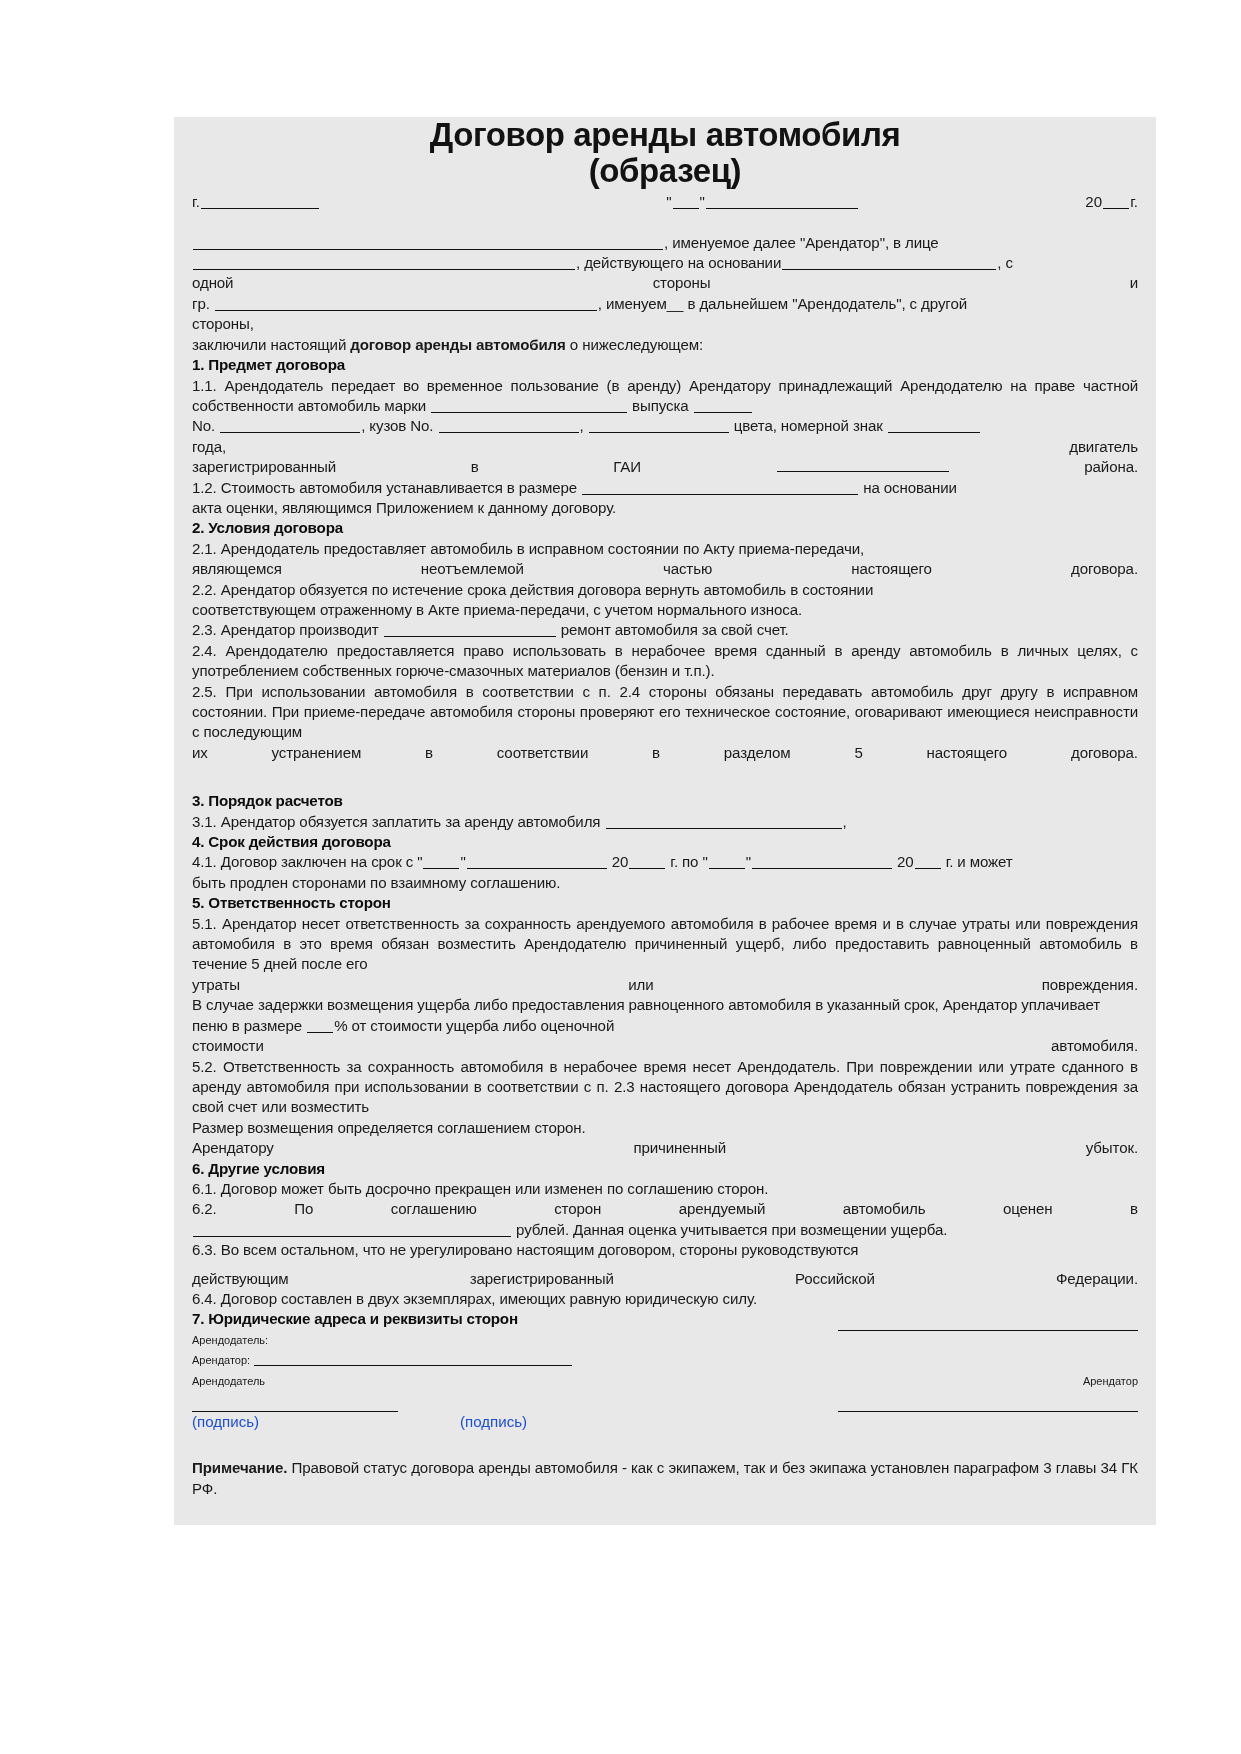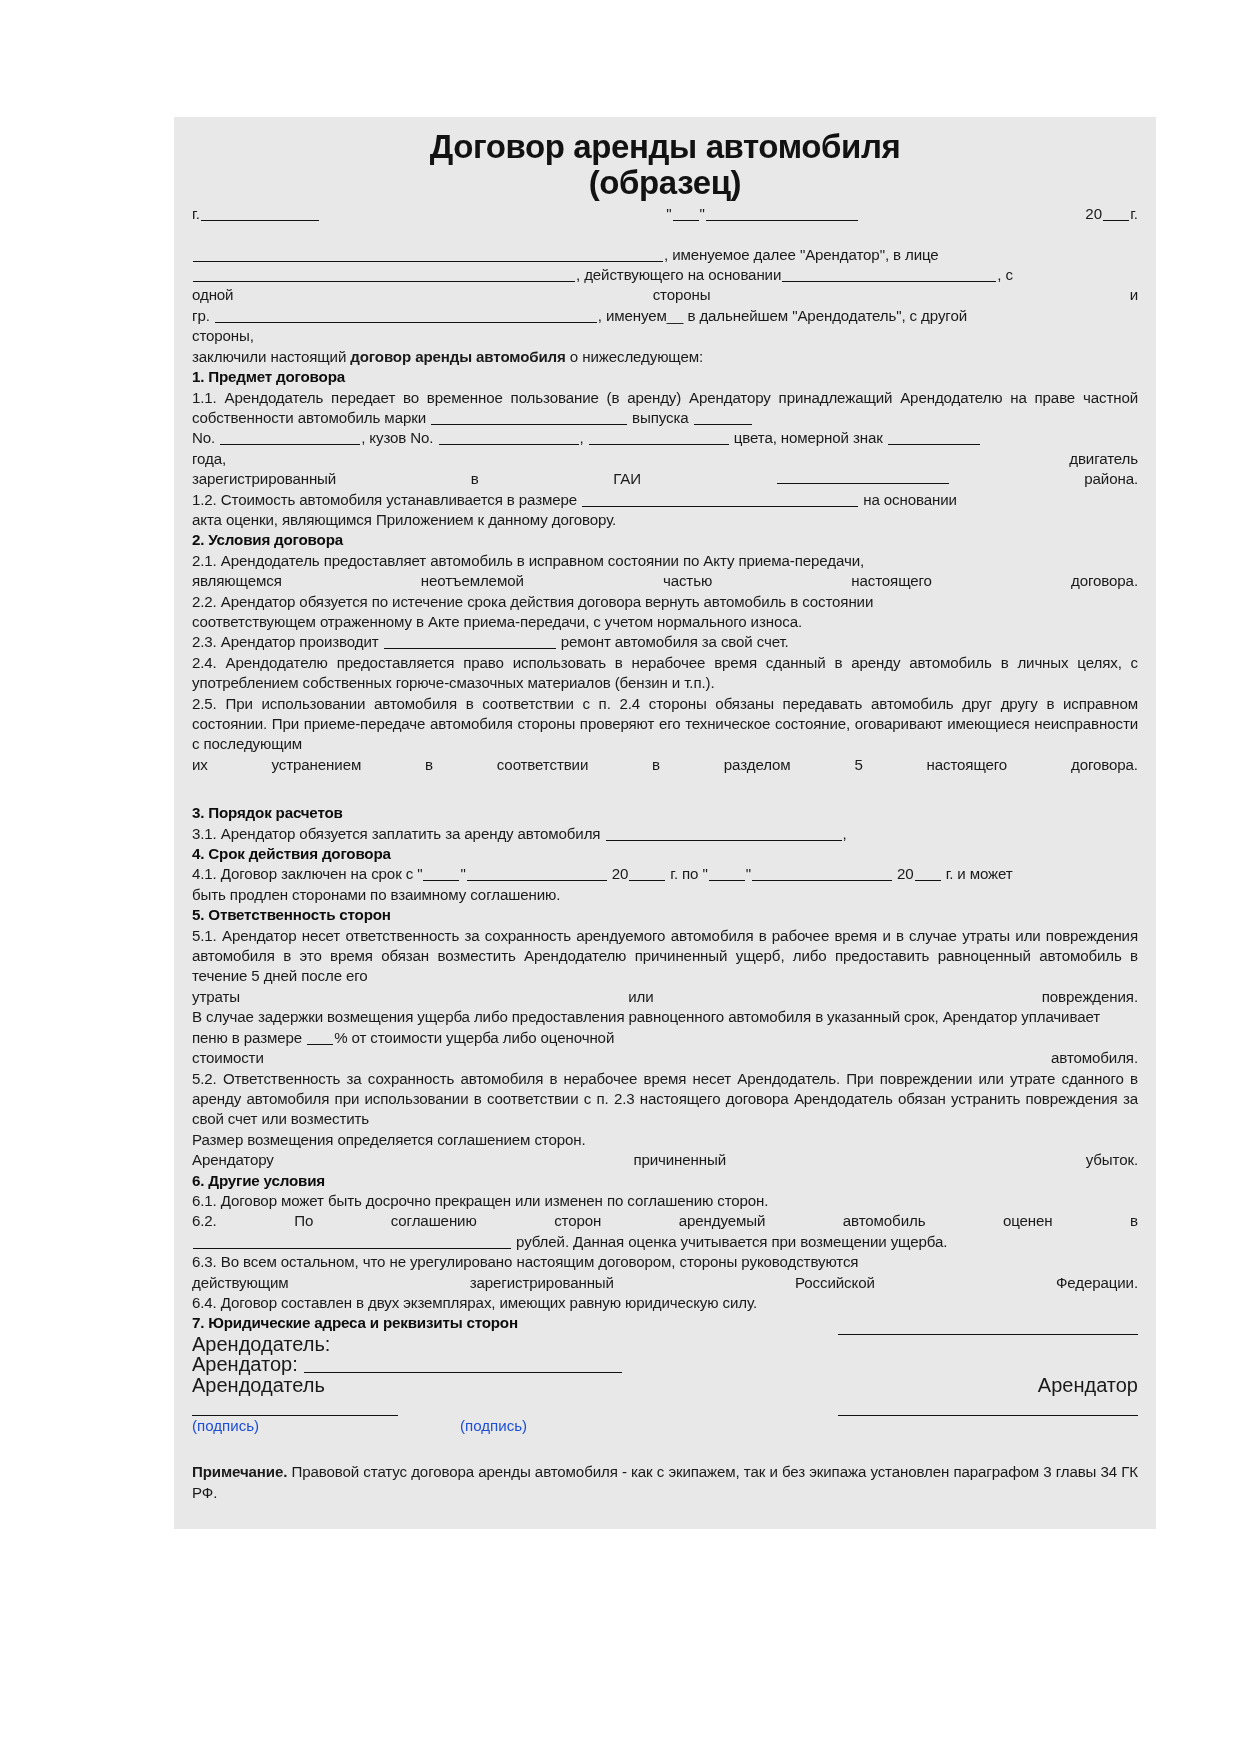--- a/index.html
+++ b/index.html
@@ -16,21 +16,21 @@
   }
 
   #page {
     position: absolute;
     left: 174px;
     top: 117px;
     width: 982px;
     min-height: 1370px;
     background: #e8e8e8;
     box-sizing: border-box;
-    padding: 12px 18px 26px 18px;
+    padding: 0 18px 26px 18px;
   }
 
   .title {
     text-align: center;
     font-weight: bold;
     font-size: 33px;
     line-height: 1.08;
     letter-spacing: -0.4px;
     color: #121212;
     margin: 0 0 2px 0;
@@ -98,21 +98,21 @@
   }
   .header-line .mid { margin-left: 120px; }
   .gap-md { height: 20px; }
   .gap-lg { height: 28px; }
 
   
   .sig-block { position: relative; }
   .sig-row {
     display: flex;
     justify-content: space-between;
-    font-size: 20px;
+    font-size: 11px;
     line-height: 20.4px;
     color: #1a1a1a;
     gap: 14px;
   }
   .rule-right {
     border-bottom: 1.7px solid #111;
     width: 300px;
     height: 0;
   }
   .rule-left {
@@ -254,21 +254,21 @@
     <span>соглашению</span>
     <span>сторон</span>
     <span>арендуемый</span>
     <span>автомобиль</span>
     <span>оценен</span>
     <span>в</span>
   </p>
   <p class="t nj"><span class="u u30"></span><span> рублей.  Данная оценка учитывается при возмещении ущерба.</span></p>
 
   <p class="t nj">6.3.  Во  всем  остальном,   что  не  урегулировано  настоящим  договором,  стороны  руководствуются</p>
-  <p class="t" style="display:flex;justify-content:space-between;">
+  <p class="t" style="display:flex;justify-content:space-between;margin-top:8px;">
     <span>действующим</span>
     <span>зарегистрированный</span>
     <span>Российской</span>
     <span>Федерации.</span>
   </p>
   <p class="t nj">6.4. Договор составлен в двух экземплярах, имеющих равную юридическую силу.</p>
 
   <p class="hd">7. Юридические адреса и  реквизиты сторон</p>
 
   <div class="sig-block">

